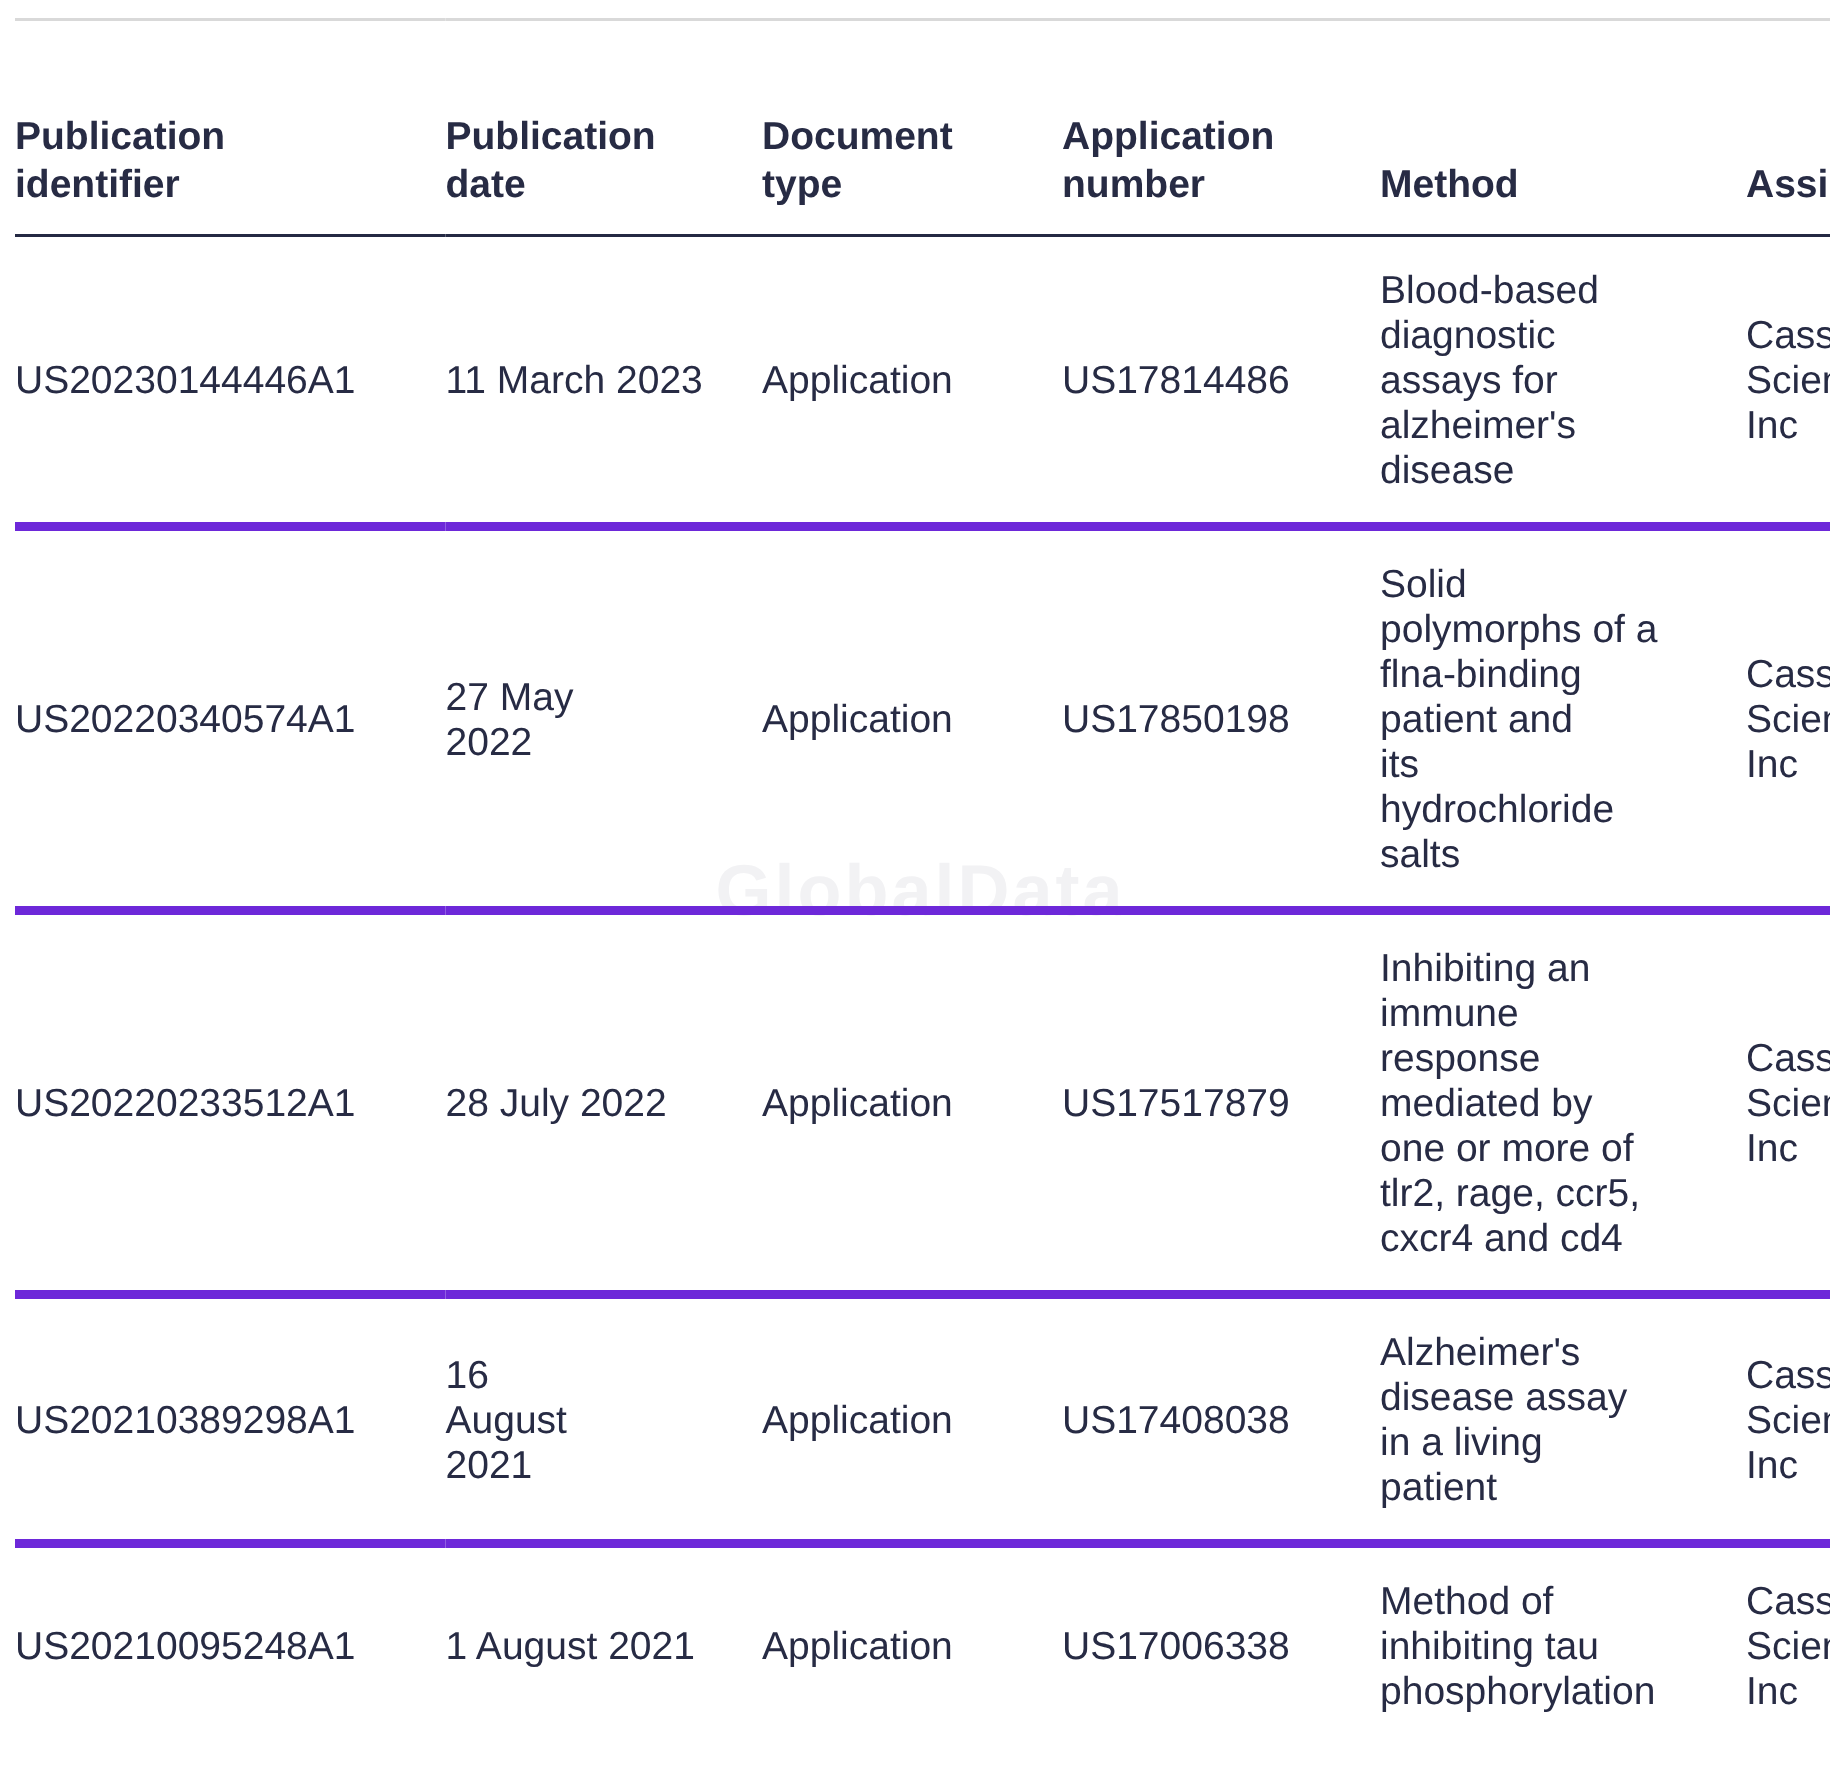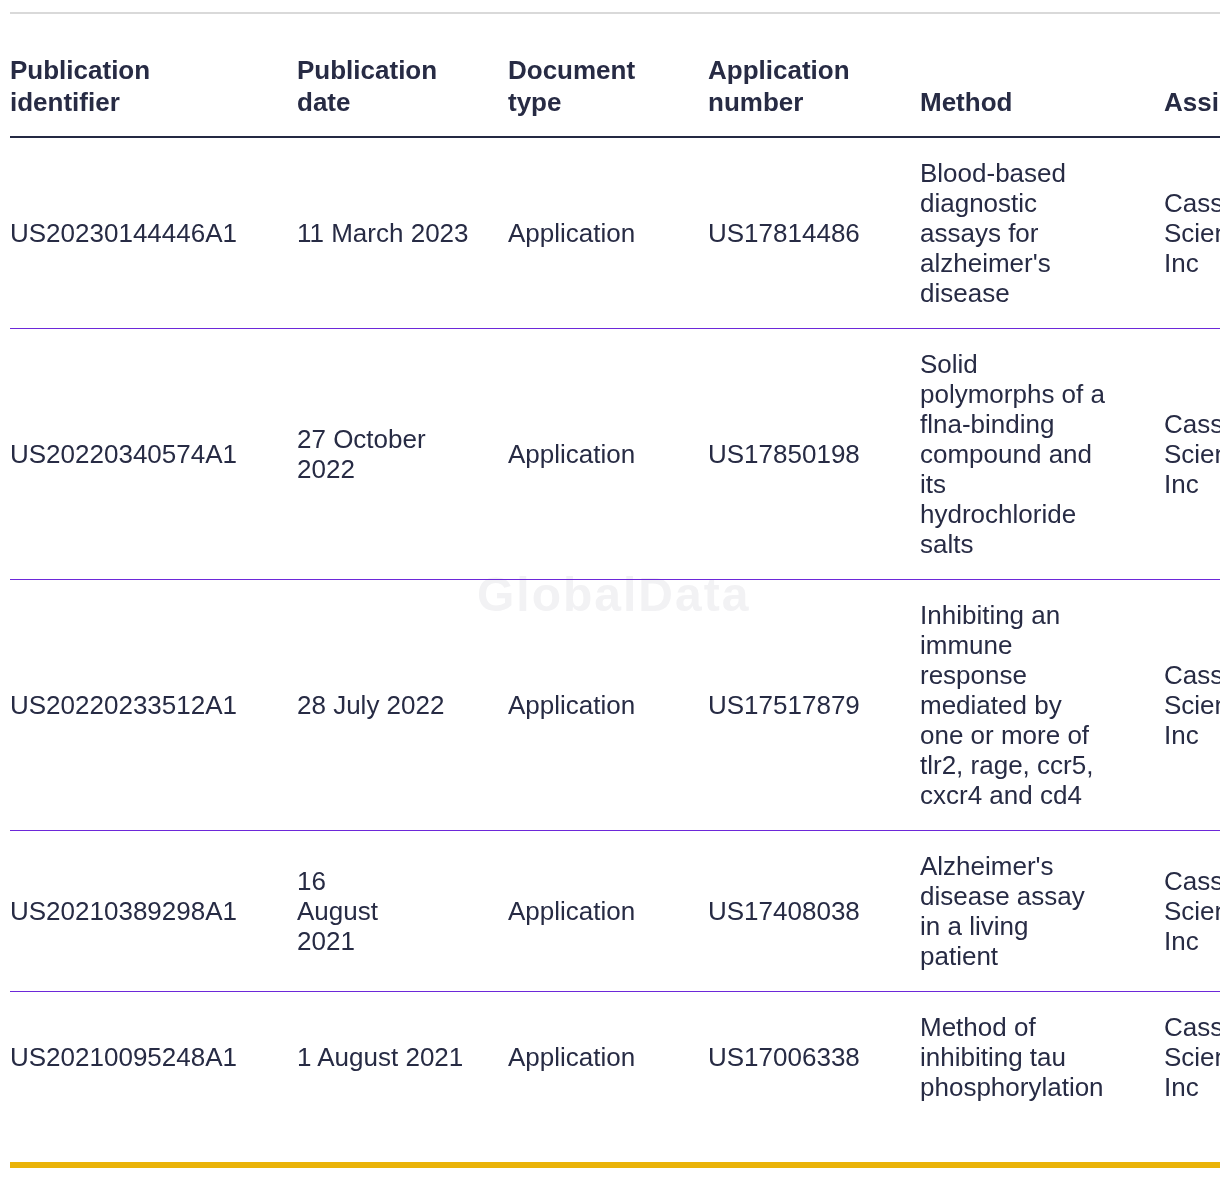--- a/index.html
+++ b/index.html
@@ -42,31 +42,31 @@
   }
 
   thead tr { border-top: 2px solid #d9d9d9; }
 
   th {
     text-align: left;
     vertical-align: bottom;
     font-weight: bold;
     font-size: 26px;
     line-height: 32px;
-    height: 124px;
+    height: 144px;
     padding: 0 20px 18px 0;
     border-bottom: 2px solid #242943;
     white-space: pre-line;
   }
 
   td {
     text-align: left;
     vertical-align: middle;
     padding: 20px 20px 20px 0;
-    border-bottom: 1px solid #6d28d9;
+    border-bottom: 6px solid #6d28d9;
     white-space: pre-line;
   }
 
   tr.row-last td {
     padding-bottom: 60px;
     border-bottom: 6px solid #eab308;
   }
 
   col.c-pubid   { width: 287px; }
   col.c-pubdate { width: 211px; }
@@ -115,28 +115,28 @@
 diagnostic
 assays for
 alzheimer's
 disease</td>
         <td>Cassava
 Sciences
 Inc</td>
       </tr>
       <tr>
         <td>US20220340574A1</td>
-        <td>27 October
+        <td>27 May
 2022</td>
         <td>Application</td>
         <td>US17850198</td>
         <td>Solid
 polymorphs of a
 flna-binding
-compound and
+patient and
 its
 hydrochloride
 salts</td>
         <td>Cassava
 Sciences
 Inc</td>
       </tr>
       <tr>
         <td>US20220233512A1</td>
         <td>28 July 2022</td>

